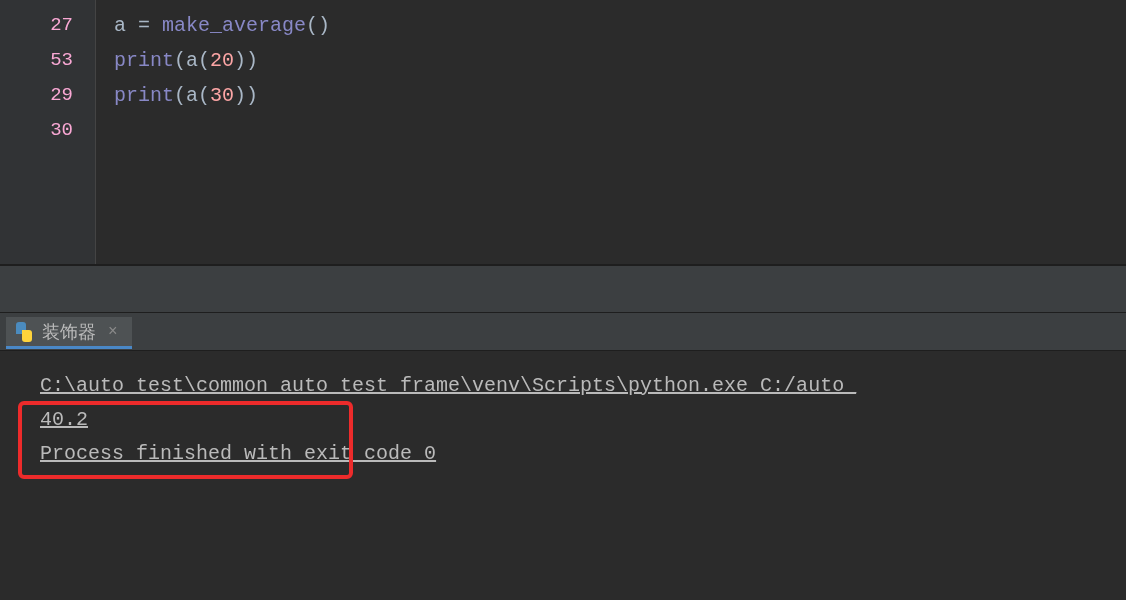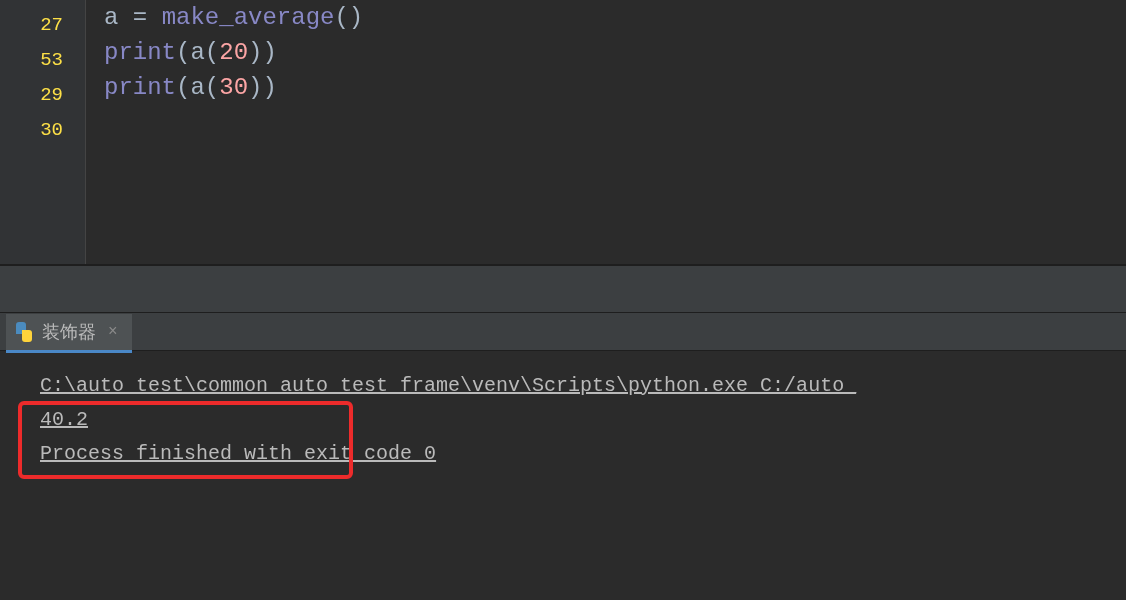--- a/index.html
+++ b/index.html
@@ -18,34 +18,35 @@
       flex-direction: column;
     }
     .editor-area {
       display: flex;
       flex: 0 0 auto;
       height: 265px;
       background-color: #2b2b2b;
       border-bottom: 1px solid #1e1e1e;
     }
     .gutter {
-      width: 86px;
+      width: 96px;
       background-color: #313335;
       padding-top: 8px;
       text-align: right;
       padding-right: 22px;
       font-size: 19px;
-      color: #fde047;
+      color: #f9a8d4;
       line-height: 35px;
       border-right: 1px solid #444;
     }
     .code-content {
       flex: 1;
+      padding-top: 8px;
       padding-left: 18px;
-      font-size: 24px;
+      font-size: 20px;
       line-height: 35px;
       background-color: #2b2b2b;
     }
     .code-line {
       white-space: pre;
     }
     .code-line.current {
       background-color: #323232;
     }
     .tk-default { color: #a9b7c6; }
@@ -77,21 +78,21 @@
     }
     .tab {
       display: flex;
       align-items: center;
       padding: 6px 14px 6px 8px;
       background-color: #4e5254;
       color: #bbbbbb;
       font-size: 18px;
       position: relative;
       gap: 8px;
-      height: 36px;
+      height: 29px;
     }
     .tab::after {
       content: '';
       position: absolute;
       bottom: -3px;
       left: 0;
       width: 100%;
       height: 3px;
       background-color: #4a88c7;
     }

